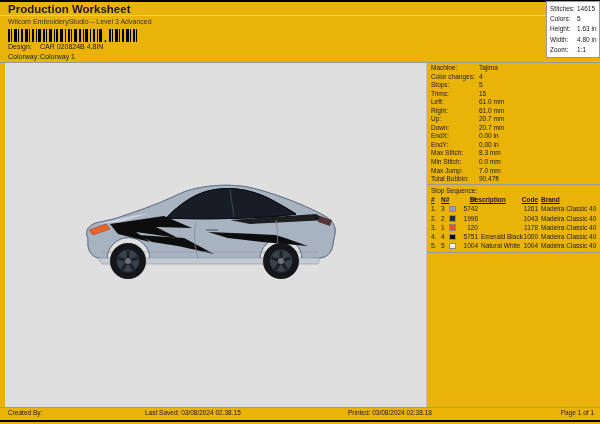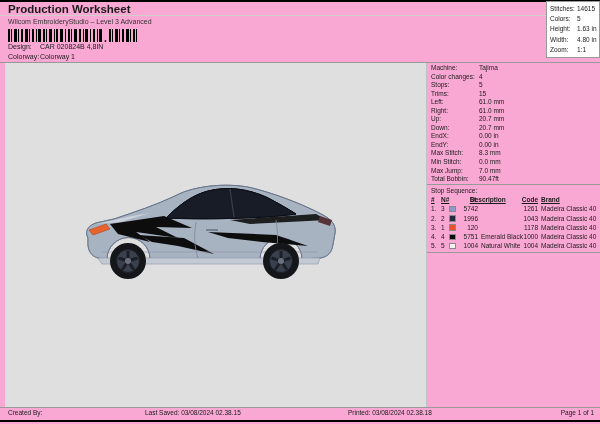--- a/index.html
+++ b/index.html
@@ -1,17 +1,17 @@
 <!DOCTYPE html>
 <html><head>
 <meta charset="utf-8">
 <style>
   * { margin:0; padding:0; box-sizing:border-box; }
   body { background:#fff; font-family:"Liberation Sans", sans-serif; color:#1a1a1a; }
-  .sheet { position:relative; width:600px; height:424px; background:#f9a8d4; overflow:hidden; }
+  .sheet { position:relative; width:600px; height:424px; background:#eab308; overflow:hidden; }
 
   .rule { position:absolute; left:0; right:0; height:1px; background:#999; }
   .top-rule { top:0; height:2px; background:#000; }
   .title-rule { top:15px; background:#cfcfcf; }
   .header-rule { top:62px; }
   .footer-rule { top:407px; }
   .bottom-rule { top:420px; height:2px; background:#000; }
 
   .page-title { position:absolute; top:3px; left:8px; font-size:11.5px; font-weight:bold; }
   .subtitle { position:absolute; top:18px; left:8px; font-size:7px; color:#333; }

